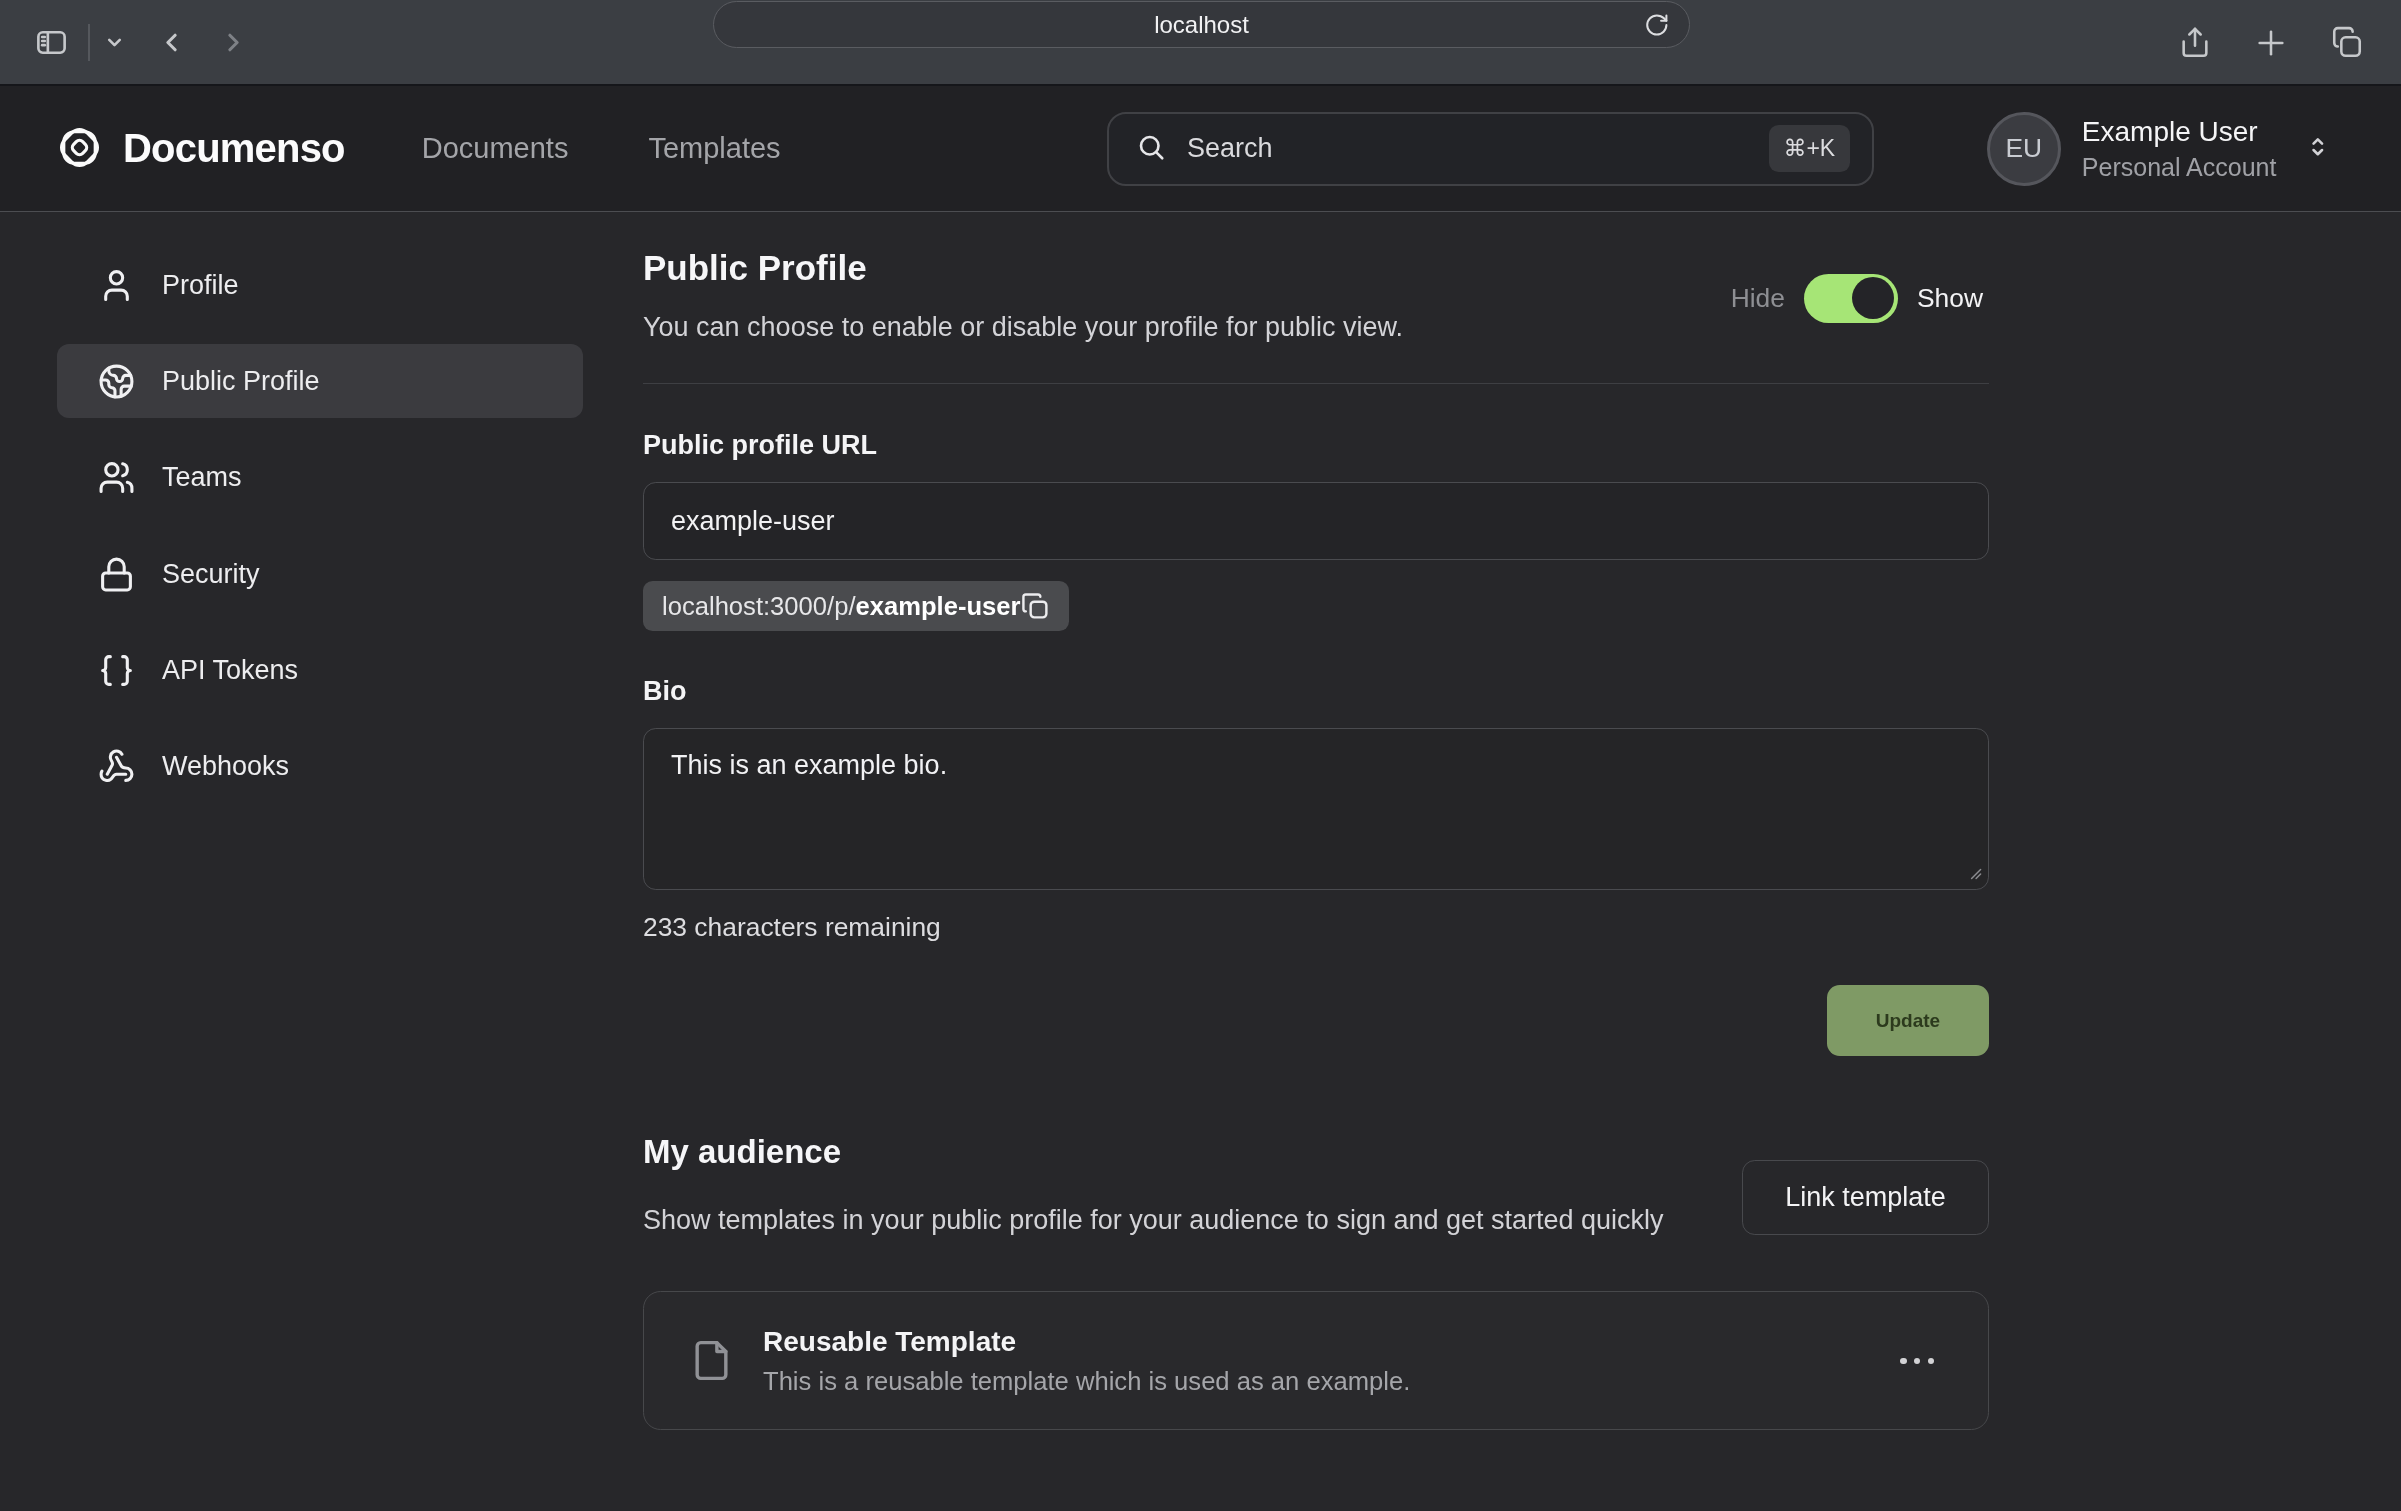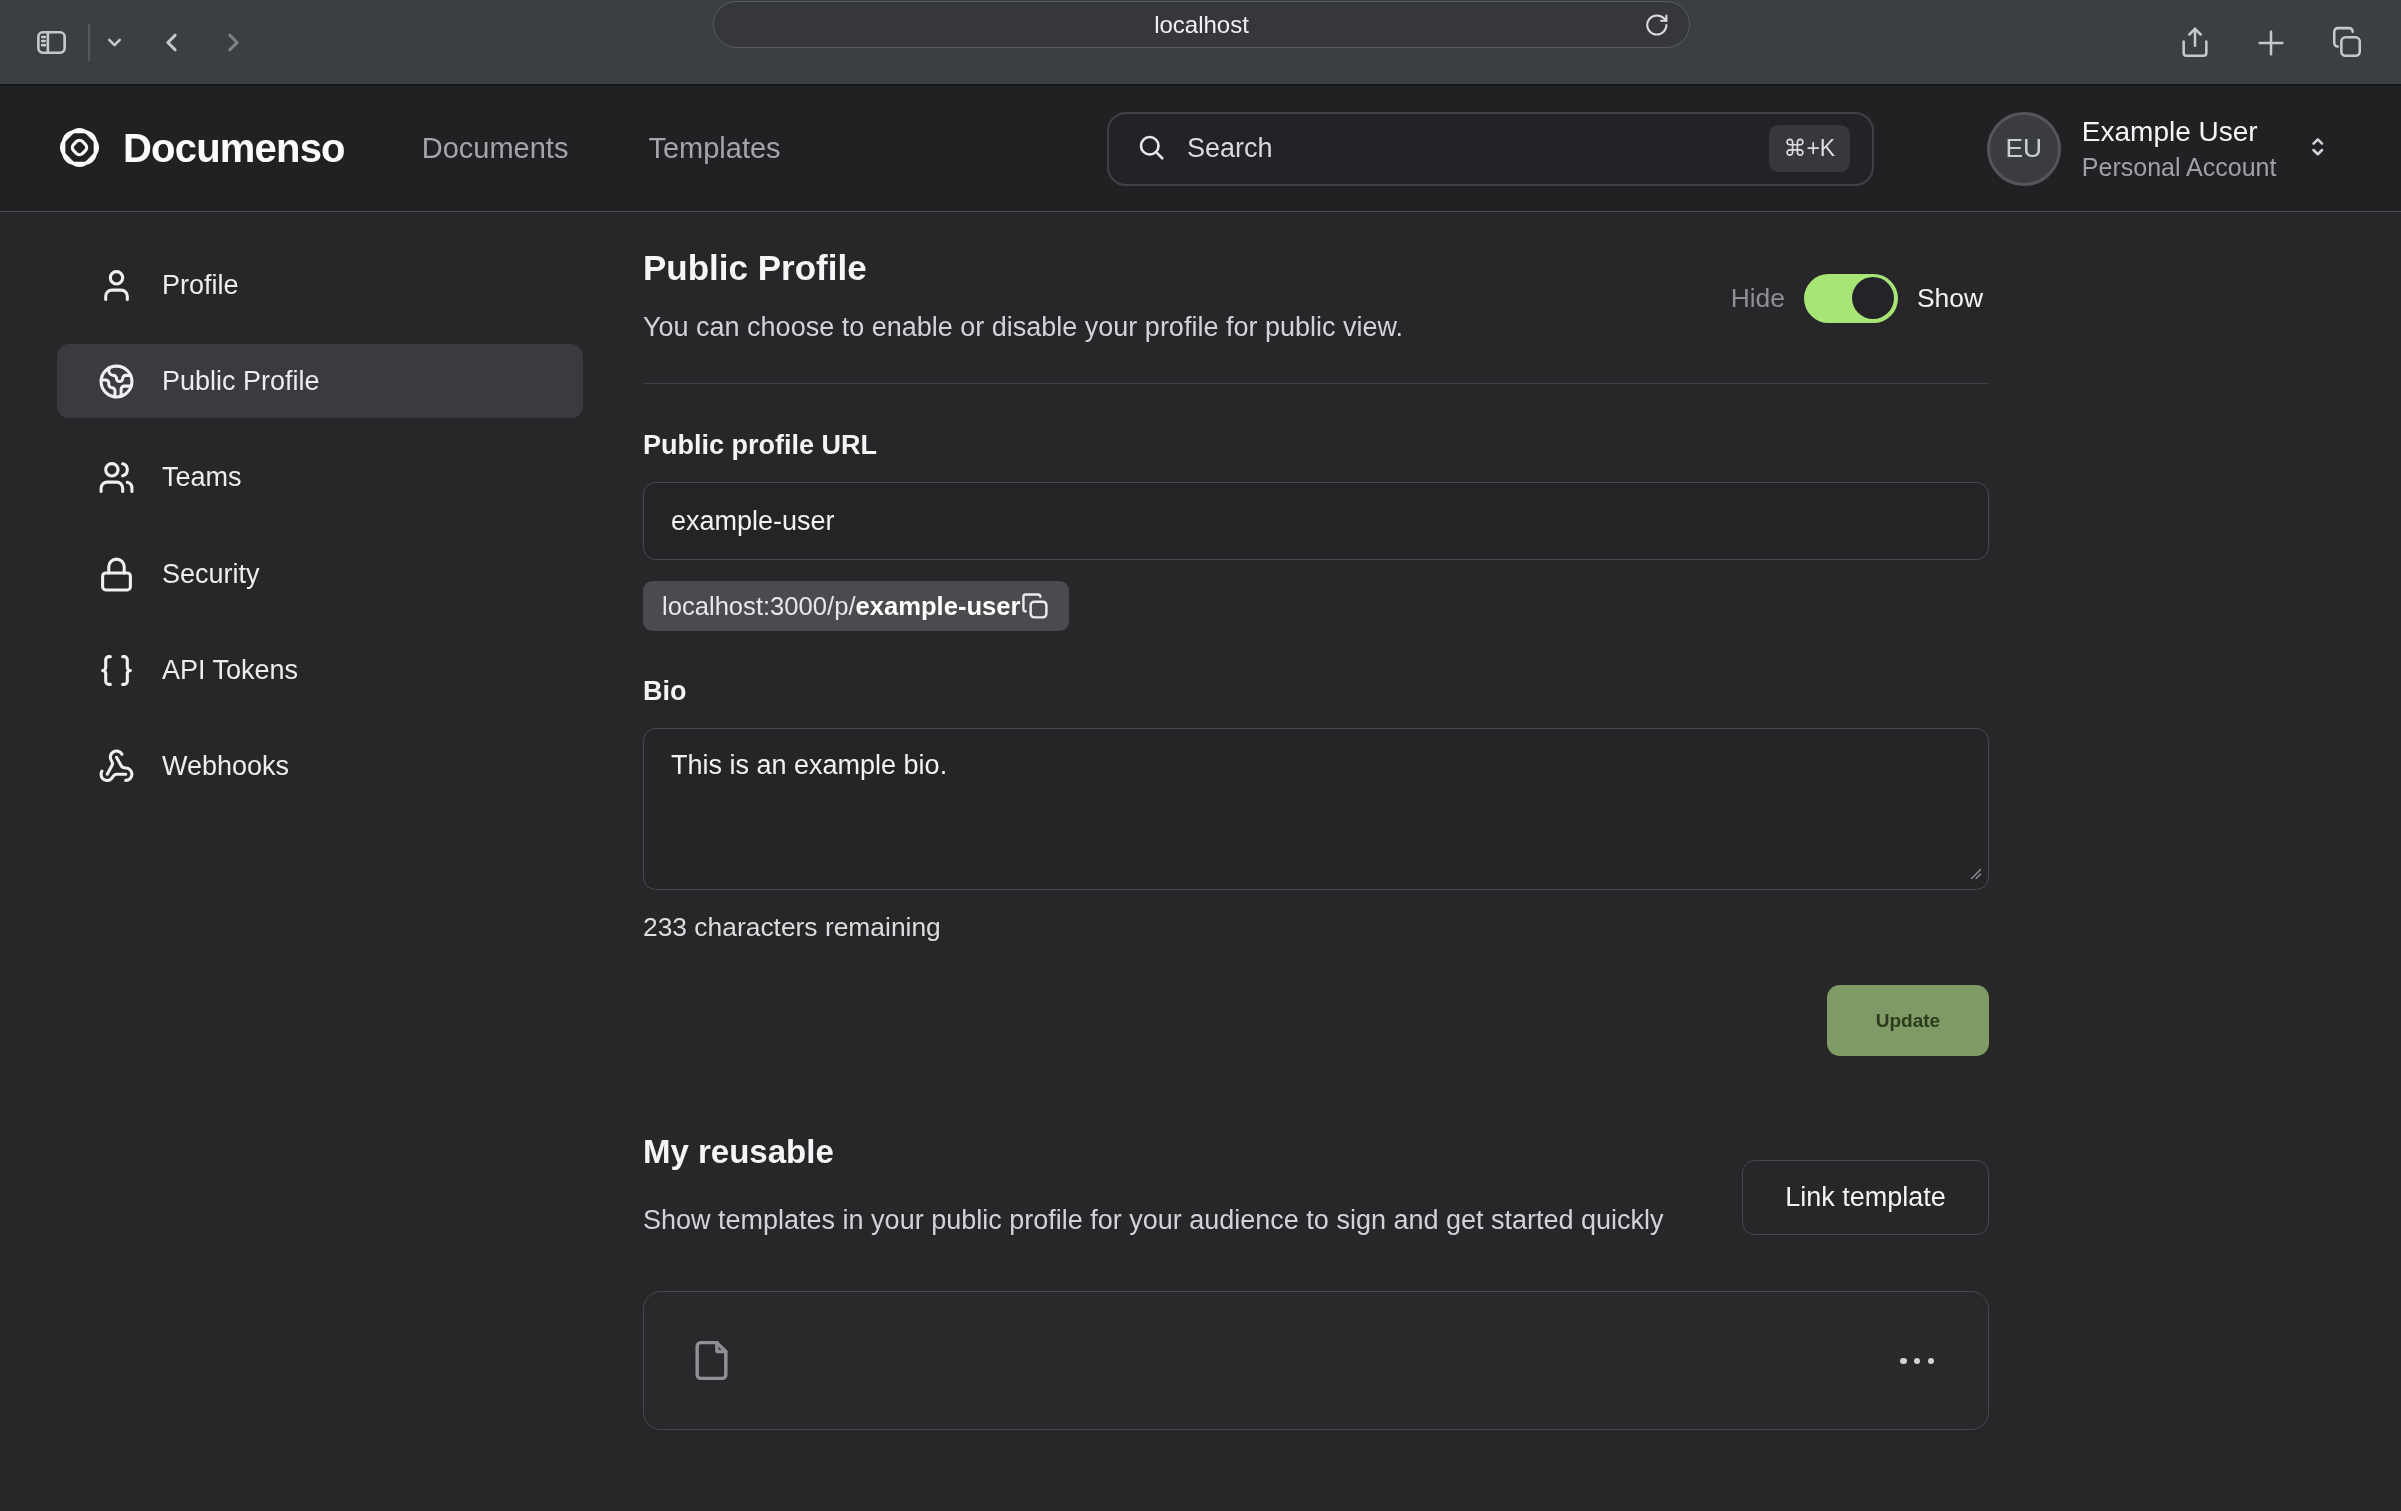--- a/index.html
+++ b/index.html
@@ -307,31 +307,35 @@
         </span>
       </div>
       <div class="remaining">233 characters remaining</div>
 
       <div class="update-row">
         <button class="update-btn">Update</button>
       </div>
 
       <div class="tmpl-head">
         <div>
-          <h2 class="tmpl-title">My reusable</h2>
+          <h2 class="tmpl-title">My audience</h2>
           <p class="tmpl-desc">Show templates in your public profile for your audience to sign and get started quickly</p>
         </div>
         <button class="link-tmpl-btn">Link template</button>
       </div>
 
       <div class="tmpl-card">
         <svg class="file-icon" width="43" height="43" viewBox="0 0 24 24" fill="none" stroke="currentColor" stroke-width="1.9" stroke-linecap="round" stroke-linejoin="round">
             <path d="M15 2H6a2 2 0 0 0-2 2v16a2 2 0 0 0 2 2h12a2 2 0 0 0 2-2V7Z"></path>
             <path d="M15 2v5h5"></path>
           </svg>
+        <span class="tmpl-texts">
+          <div class="tmpl-name">Reusable Template</div>
+          <div class="tmpl-sub">This is a reusable template which is used as an example.</div>
+        </span>
         <button class="dots-btn" aria-label="menu">
           <i></i>
             <i></i>
             <i></i>
         </button>
       </div>
 
     </main>
   </div>
 </div>

